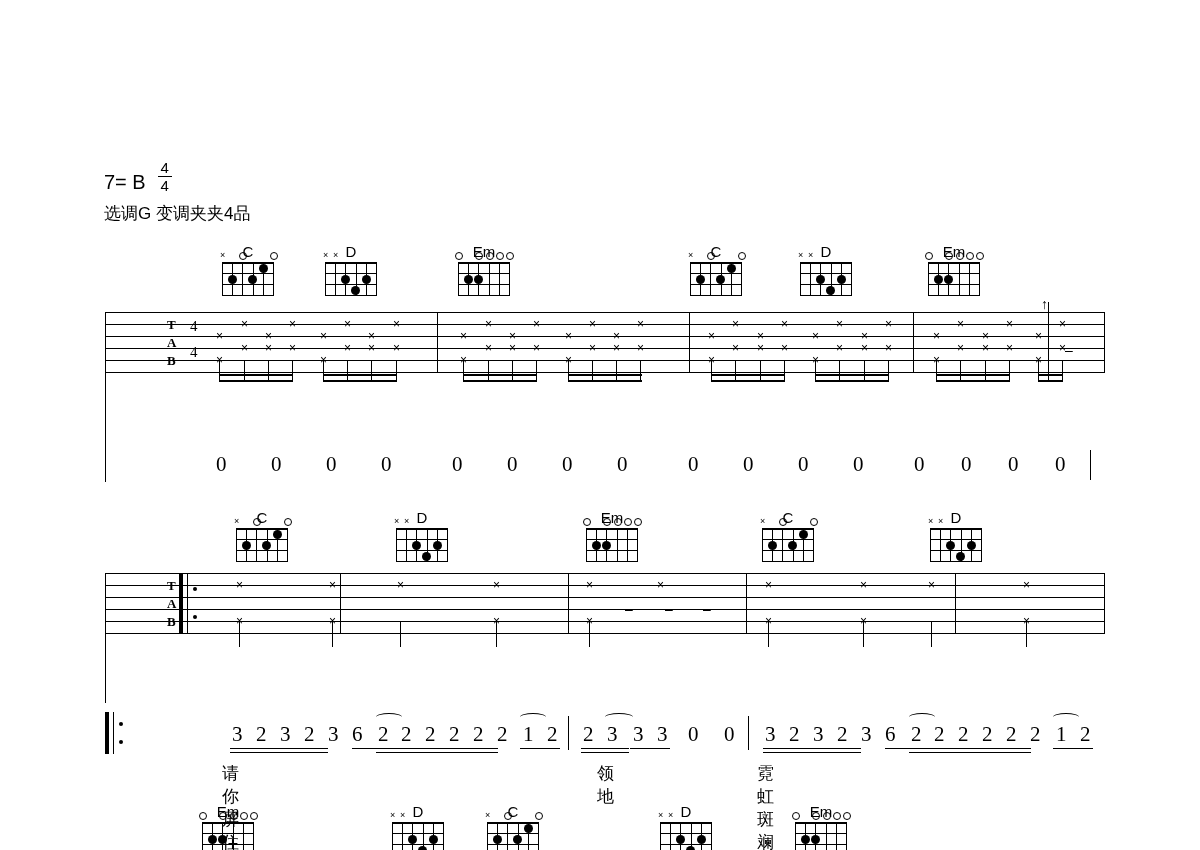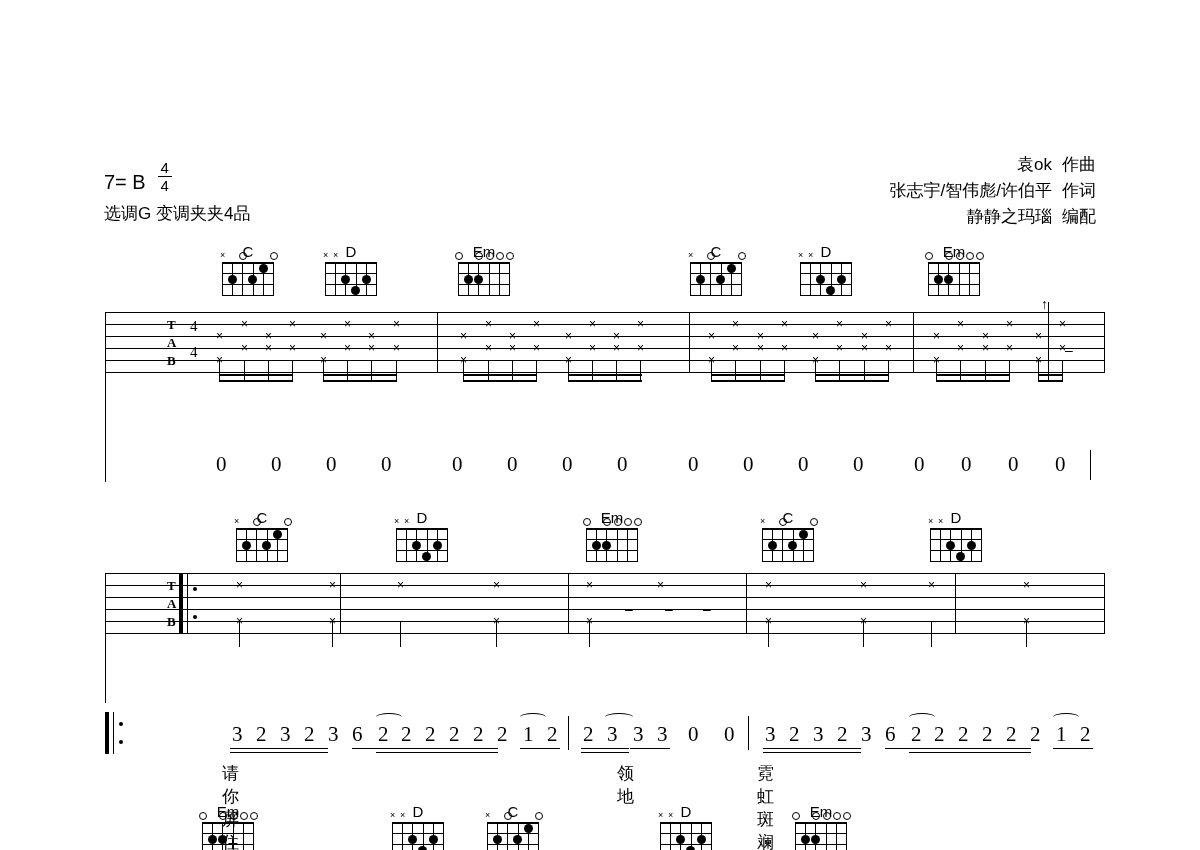--- a/index.html
+++ b/index.html
@@ -53,25 +53,20 @@
 <body>
 
 <div class="sheet">
 
 
   <div class="key-line">
     <span>7= B</span><span class="ts"><i>4</i><span class="bar"></span><i>4</i></span>
   </div>
   <div class="capo">选调G  变调夹夹4品</div>
 
-  <div class="credits">
-    <div><span class="who">袁ok</span><span>作曲</span></div>
-    <div><span class="who">张志宇/智伟彪/许伯平</span><span>作词</span></div>
-    <div><span class="who">静静之玛瑙</span><span>编配</span></div>
-  </div>
 
   <div class="system">
 
     <div class="chord" style="left:222px;top:262px;">
       <div class="nm">C</div>
       <div class="grid">
         <div class="nut"></div>
         <div class="vline" style="left:0"></div>
           <div class="vline" style="left:10px"></div>
           <div class="vline" style="left:20px"></div>
@@ -610,21 +605,21 @@
     <div class="underline" style="left:763px;top:752px;width:98px;"></div>
     <div class="underline" style="left:885px;top:748px;width:72px;"></div>
     <div class="underline" style="left:909px;top:752px;width:48px;"></div>
     <div class="underline" style="left:957px;top:748px;width:74px;"></div>
     <div class="underline" style="left:957px;top:752px;width:74px;"></div>
     <div class="underline" style="left:1053px;top:748px;width:40px;"></div>
     <div class="slur" style="left:909px;top:713px;width:26px;"></div>
     <div class="slur" style="left:1053px;top:713px;width:26px;"></div>
 
     <div class="lyr" style="left:222px;top:762px;">请你屏住呼吸猜 测我降落 在谁</div>
-    <div class="lyr" style="left:617px;top:762px;">领地</div>
+    <div class="lyr" style="left:597px;top:762px;">领地</div>
     <div class="lyr" style="left:757px;top:762px;">霓虹斑斓如谜夜 色吞噬着 我的</div>
 
     <div class="chord" style="left:202px;top:822px;">
       <div class="nm">Em</div>
       <div class="grid">
         <div class="nut"></div>
         <div class="vline" style="left:0"></div>
           <div class="vline" style="left:10px"></div>
           <div class="vline" style="left:20px"></div>
           <div class="vline" style="left:31px"></div>

